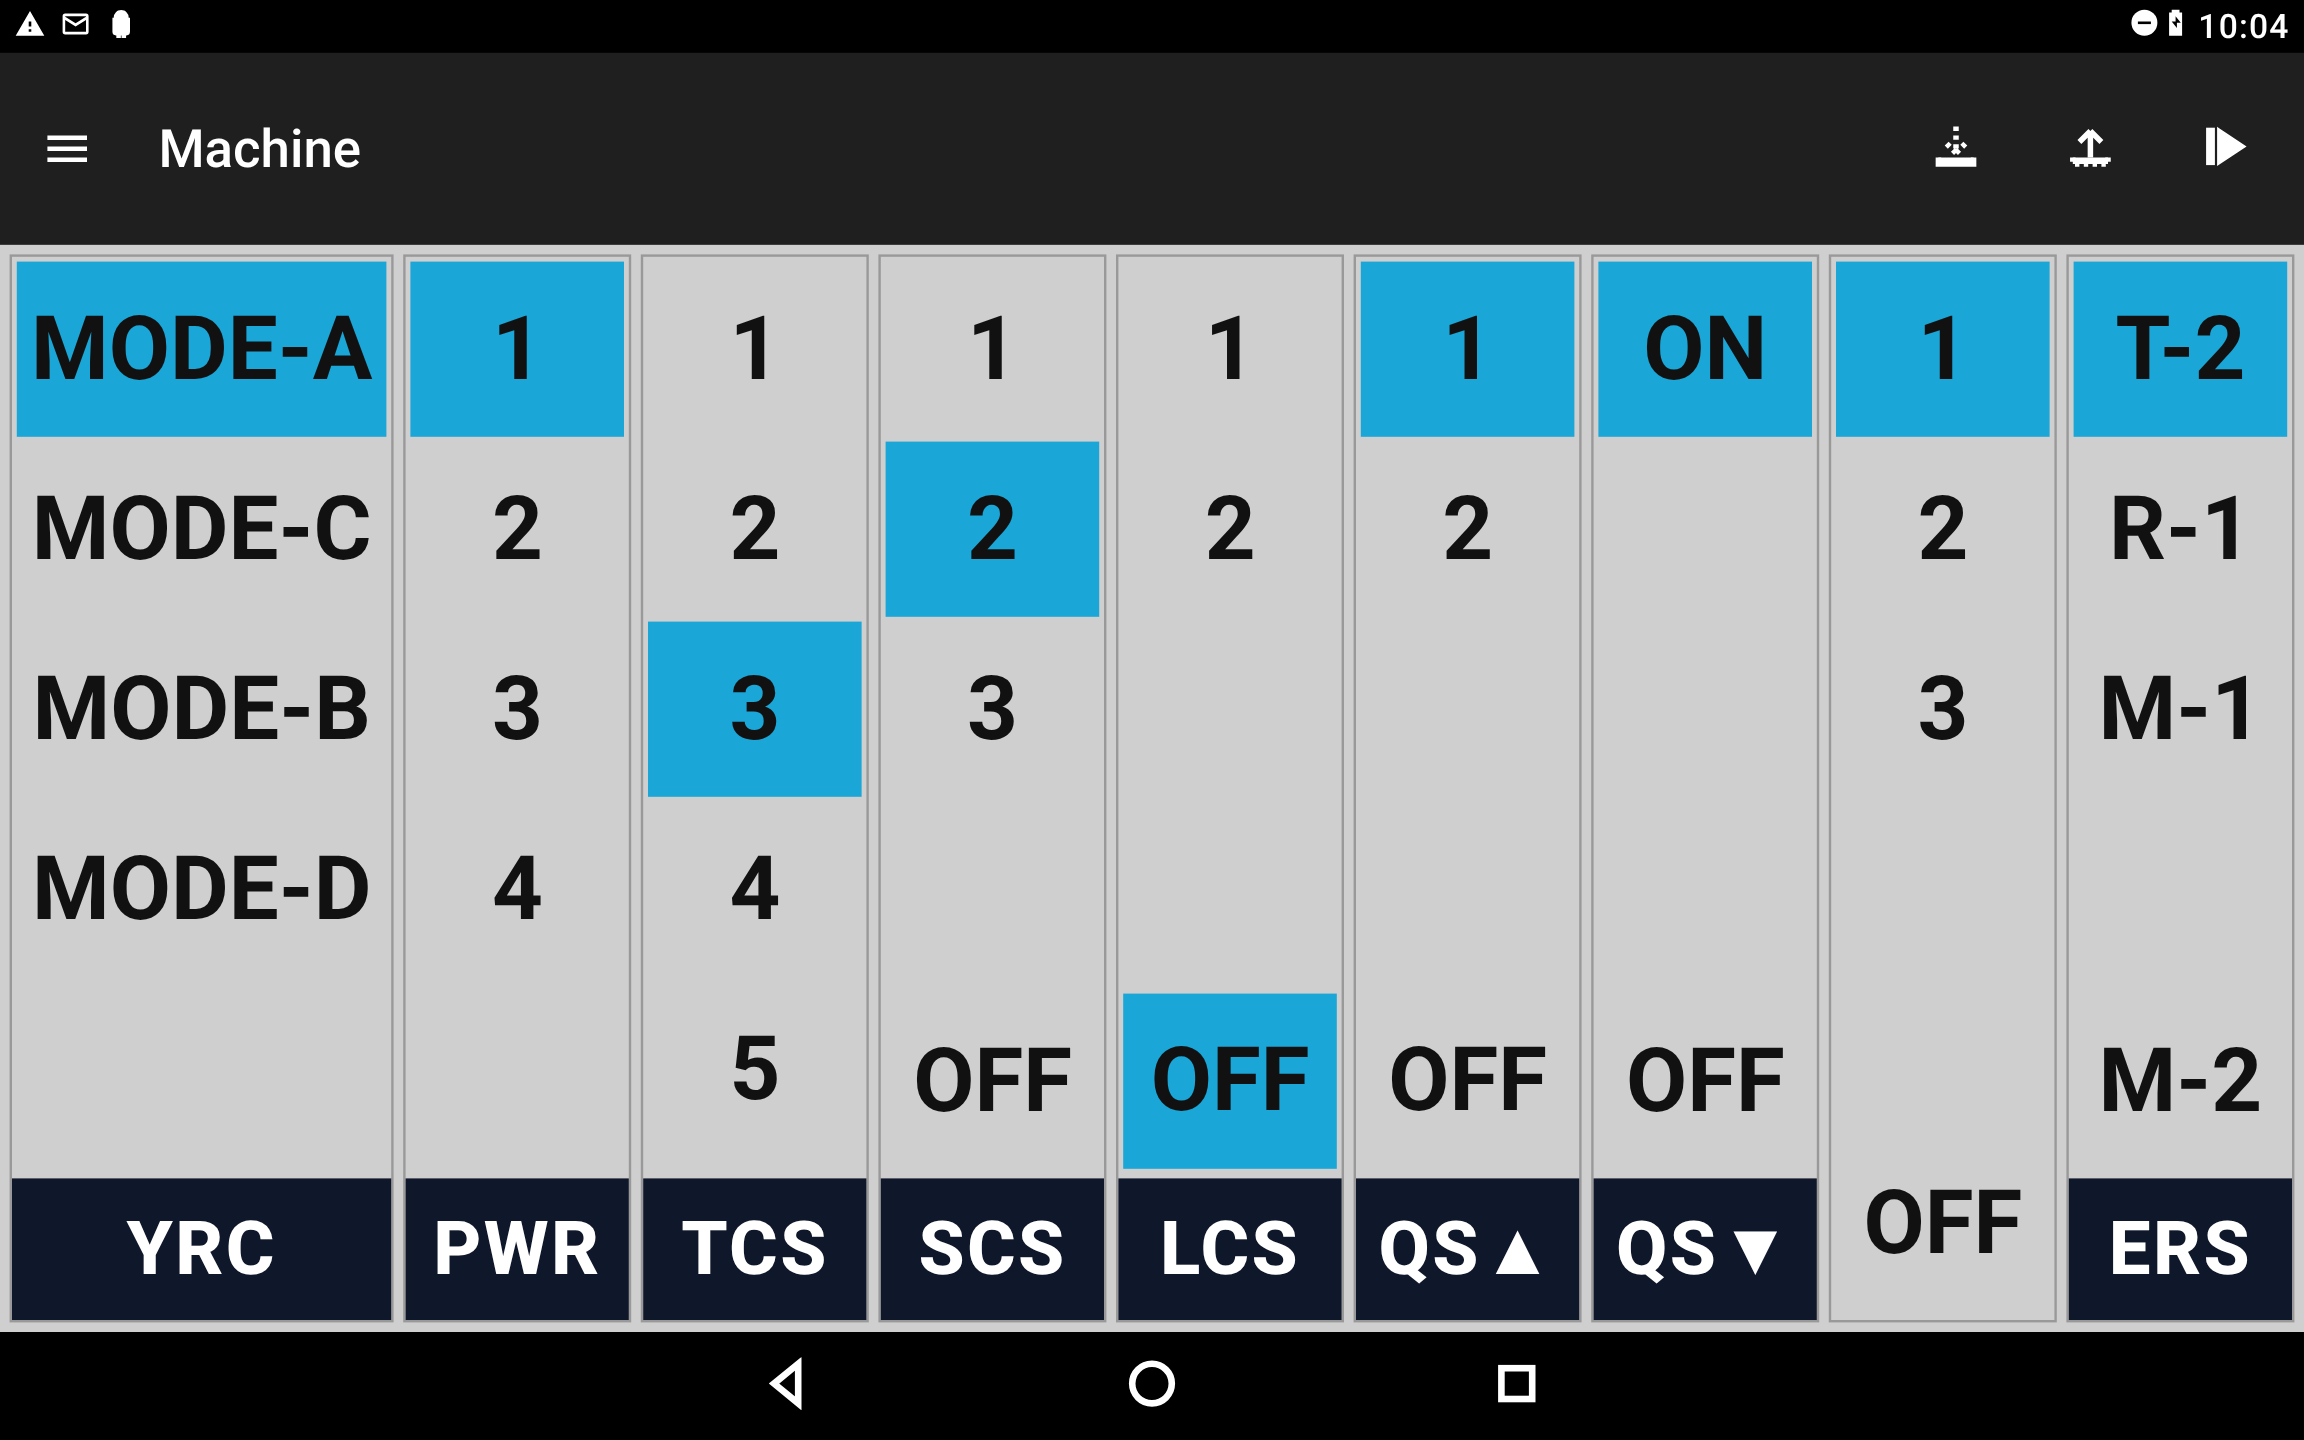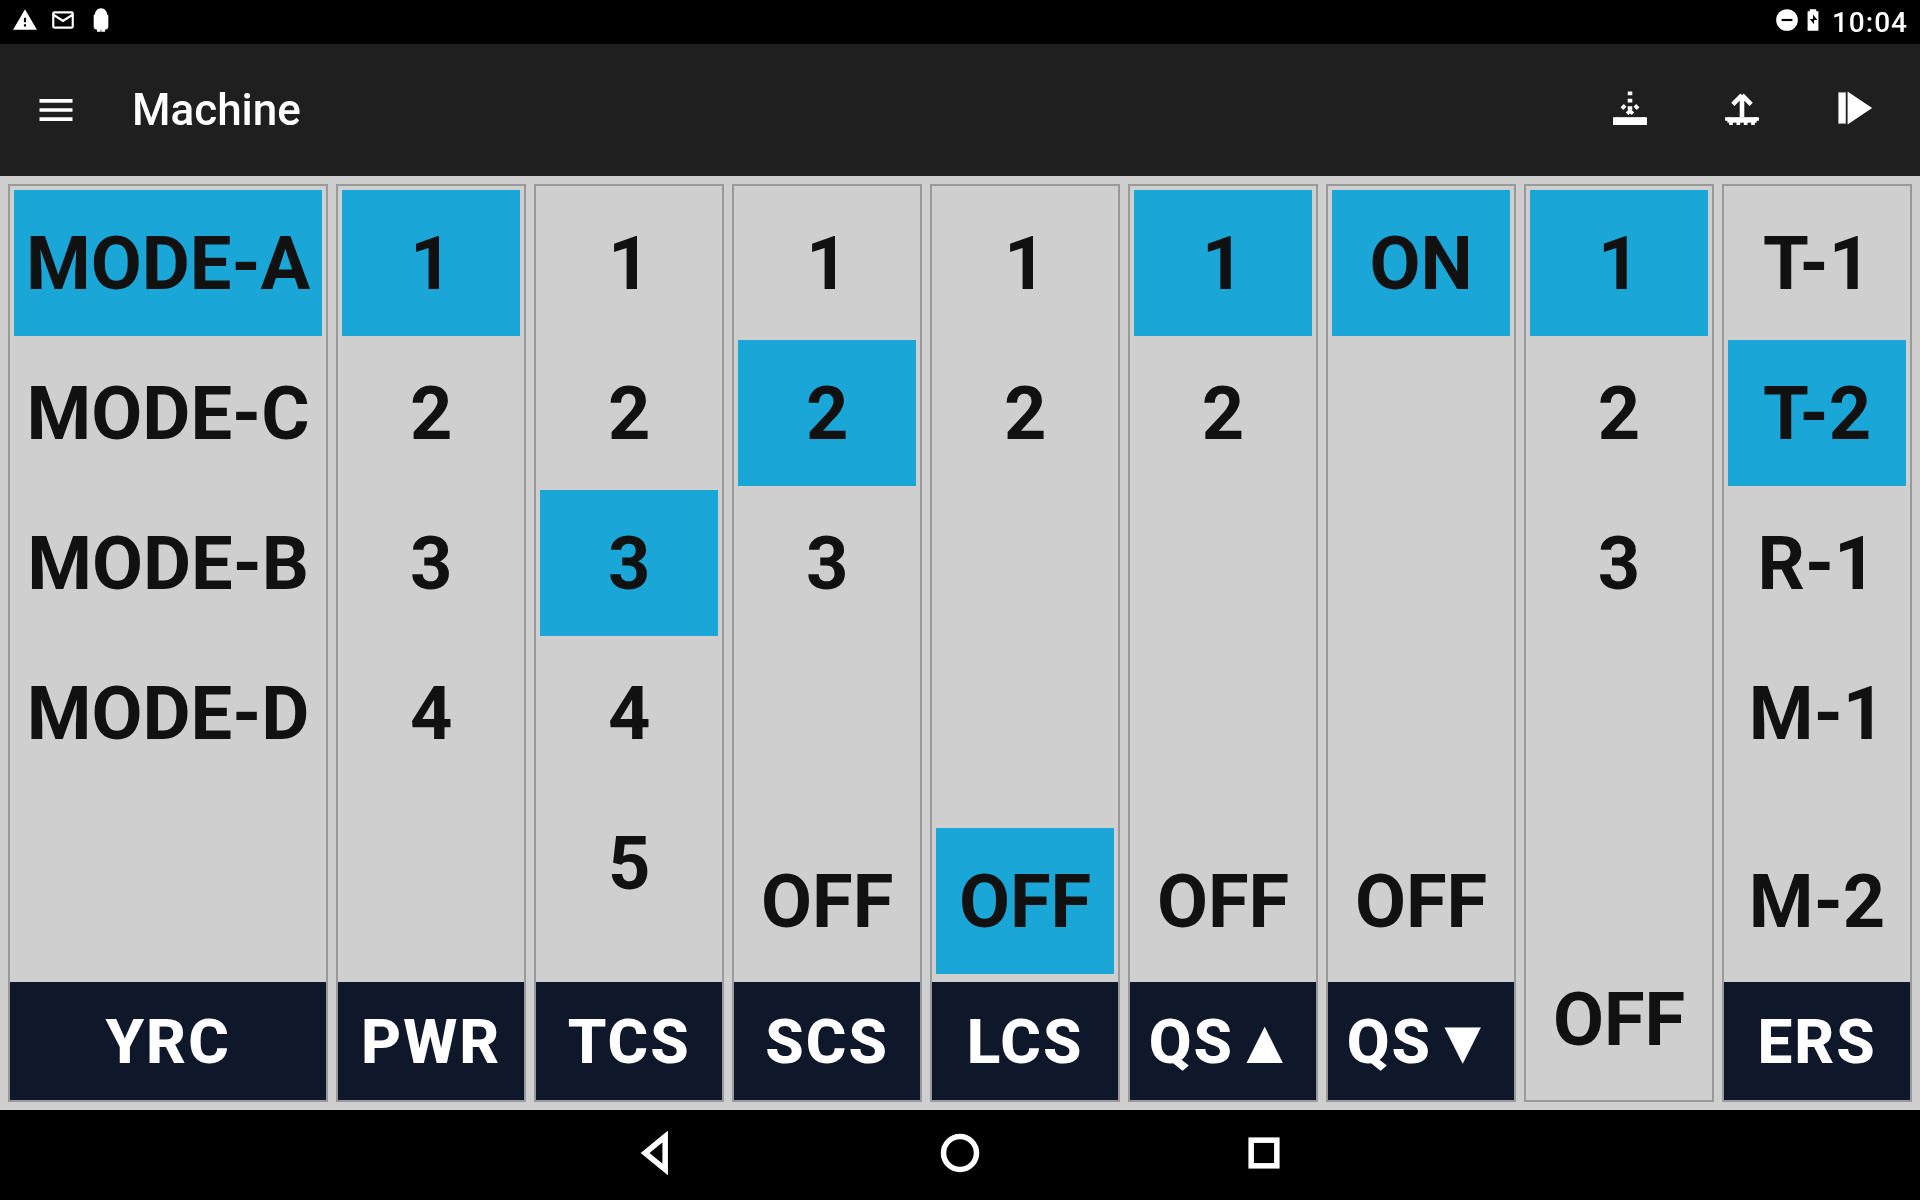--- a/index.html
+++ b/index.html
@@ -3,26 +3,26 @@
   <meta charset="utf-8">
   <style>
     * { box-sizing: border-box; margin: 0; padding: 0; }
     html, body { width: 1920px; height: 1200px; overflow: hidden; font-family: Roboto, Arial, sans-serif; background: #000; }
     
     .screen { width: 1920px; height: 1200px; display: flex; flex-direction: column; background: #000; }
     
     
     .status-bar { height: 44px; background: #000; display: flex; align-items: center; justify-content: space-between; padding: 0 12px; color: #fff; }
     .status-left { display: flex; align-items: center; gap: 12px; }
-    .status-right { display: flex; align-items: center; gap: 0; }
+    .status-right { display: flex; gap: 0; }
     .status-icon svg { width: 26px; height: 26px; fill: #fff; }
     .status-time { font-size: 28px; font-weight: 500; letter-spacing: 1px; margin-left: 6px; }
     
     
-    .app-bar { height: 132px; background: #1f1f1f; display: flex; align-items: center; padding: 0 28px; color: #fff; }
+    .app-bar { height: 160px; background: #1f1f1f; display: flex; align-items: center; padding: 0 28px; color: #fff; }
     .menu-btn { width: 56px; height: 56px; display: flex; align-items: center; justify-content: center; }
     .menu-btn svg { width: 44px; height: 44px; fill: #fff; }
     .app-title { font-size: 44px; font-weight: 500; margin-left: 48px; }
     .app-actions { margin-left: auto; display: flex; align-items: center; gap: 68px; padding-right: 16px; }
     .app-action svg { width: 44px; height: 44px; fill: #fff; stroke: #fff; }
     
     
     .content { flex: 1; background: #cfcfcf; display: flex; gap: 8px; padding: 8px; }
     .col { flex: 1; display: flex; flex-direction: column; border: 2px solid #999; background: #cfcfcf; }
     .col-0 { flex: 1.7; }
@@ -189,21 +189,20 @@
           <div class="opt selected">1</div>
           <div class="opt">2</div>
           <div class="opt">3</div>
           <div class="spacer"></div>
           <div class="spacer"></div>
           <div class="opt">OFF</div>
         </div>
       </div>
       <div class="col">
         <div class="options">
-          <div class="opt">T-1</div>
           <div class="opt selected">T-2</div>
           <div class="opt">R-1</div>
           <div class="opt">M-1</div>
           <div class="spacer"></div>
           <div class="opt">M-2</div>
         </div>
         <div class="col-label">ERS</div>
       </div>
     </div>
 

